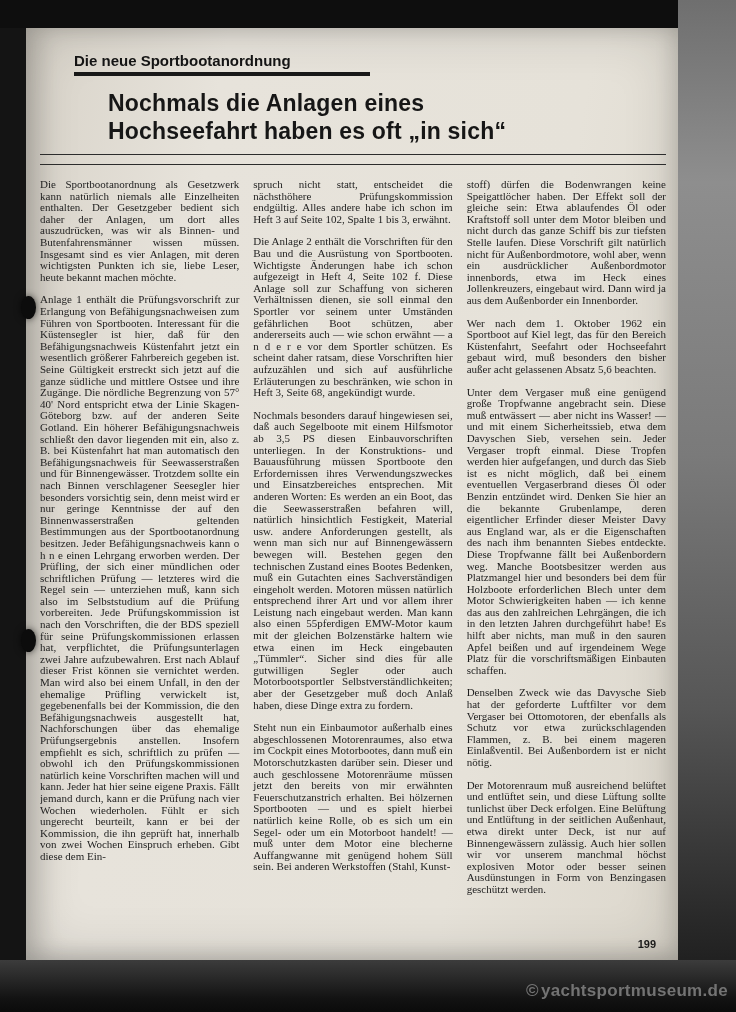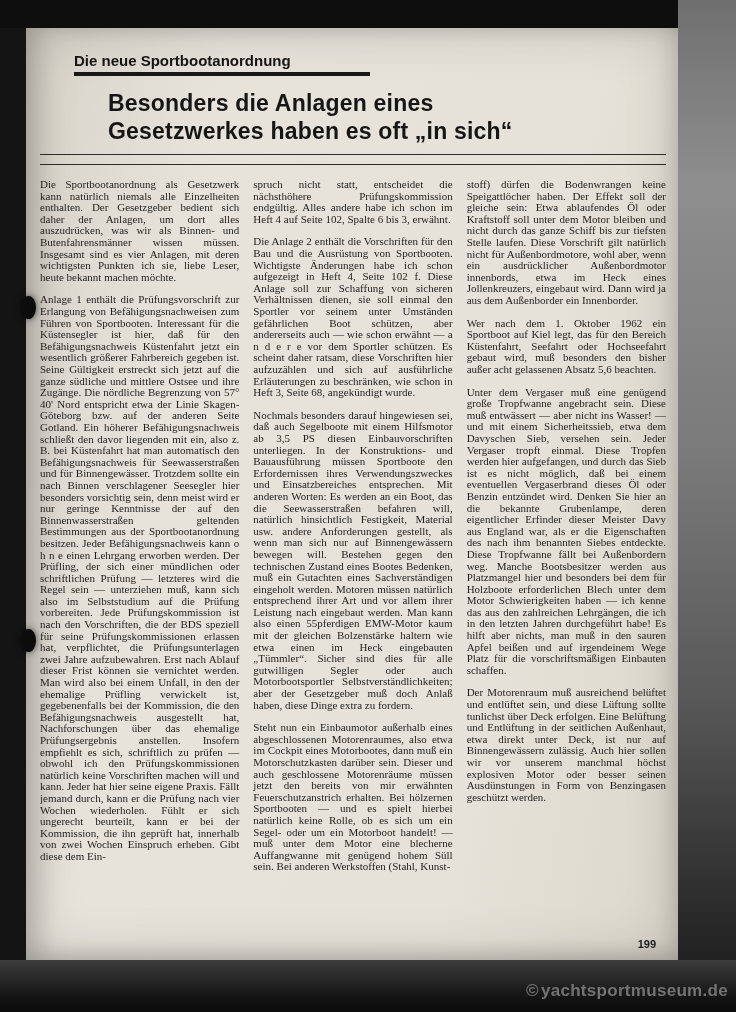--- a/index.html
+++ b/index.html
@@ -56,42 +56,43 @@
   <div class="edge-top"></div>
   <div class="edge-right"></div>
   <div class="edge-bottom"></div>
 
   <div class="paper">
 
     <h3 class="kicker">Die neue Sportbootanordnung</h3>
     <div class="kicker-bar"></div>
 
     <h1 class="headline">
-      <span>Besonders die Anlagen eines</span><br>
-      <span>Gesetzwerkes haben es oft „in sich“</span>
+      <span>Nochmals die Anlagen eines</span><br>
+      <span>Hochseefahrt haben es oft „in sich“</span>
     </h1>
 
     <div class="rule"></div>
     <div class="rule"></div>
 
     <div class="cols">
       <div class="col">
           <p class="para">Die Sportbootanordnung als Gesetzwerk kann natürlich niemals alle Einzelheiten enthalten. Der Gesetzgeber bedient sich daher der Anlagen, um dort alles auszudrücken, was wir als Binnen- und Butenfahrensmänner wissen müssen. Insgesamt sind es vier Anlagen, mit deren wichtigsten Punkten ich sie, liebe Leser, heute bekannt machen möchte.</p>
           <p class="para">Anlage 1 enthält die Prüfungsvorschrift zur Erlangung von Befähigungsnachweisen zum Führen von Sportbooten. Interessant für die Küstensegler ist hier, daß für den Befähigungsnachweis Küstenfahrt jetzt ein wesentlich größerer Fahrbereich gegeben ist. Seine Gültigkeit erstreckt sich jetzt auf die ganze südliche und mittlere Ostsee und ihre Zugänge. Die nördliche Begrenzung von 57° 40' Nord entspricht etwa der Linie Skagen-Göteborg bzw. auf der anderen Seite Gotland. Ein höherer Befähigungsnachweis schließt den davor liegenden mit ein, also z. B. bei Küstenfahrt hat man automatisch den Befähigungsnachweis für Seewasserstraßen und für Binnengewässer. Trotzdem sollte ein nach Binnen verschlagener Seesegler hier besonders vorsichtig sein, denn meist wird er nur geringe Kenntnisse der auf den Binnenwasserstraßen geltenden Bestimmungen aus der Sportbootanordnung besitzen. Jeder Befähigungsnachweis kann o h n e einen Lehrgang erworben werden. Der Prüfling, der sich einer mündlichen oder schriftlichen Prüfung — letzteres wird die Regel sein — unterziehen muß, kann sich also im Selbststudium auf die Prüfung vorbereiten. Jede Prüfungskommission ist nach den Vorschriften, die der BDS speziell für seine Prüfungskommissionen erlassen hat, verpflichtet, die Prüfungsunterlagen zwei Jahre aufzubewahren. Erst nach Ablauf dieser Frist können sie vernichtet werden. Man wird also bei einem Unfall, in den der ehemalige Prüfling verwickelt ist, gegebenenfalls bei der Kommission, die den Befähigungsnachweis ausgestellt hat, Nachforschungen über das ehemalige Prüfungsergebnis anstellen. Insofern empfiehlt es sich, schriftlich zu prüfen — obwohl ich den Prüfungskommissionen natürlich keine Vorschriften machen will und kann. Jeder hat hier seine eigene Praxis. Fällt jemand durch, kann er die Prüfung nach vier Wochen wiederholen. Fühlt er sich ungerecht beurteilt, kann er bei der Kommission, die ihn geprüft hat, innerhalb von zwei Wochen Einspruch erheben. Gibt diese dem Ein-</p>
         </div>
       <div class="col">
-          <p class="para">spruch nicht statt, entscheidet die nächsthöhere Prüfungskommission endgültig. Alles andere habe ich schon im Heft 4 auf Seite 102, Spalte 6 bis 3, erwähnt.</p>
+          <p class="para">spruch nicht statt, entscheidet die nächsthöhere Prüfungskommission endgültig. Alles andere habe ich schon im Heft 3 auf Seite 102, Spalte 1 bis 3, erwähnt.</p>
           <p class="para">Die Anlage 2 enthält die Vorschriften für den Bau und die Ausrüstung von Sportbooten. Wichtigste Änderungen habe ich schon aufgezeigt in Heft 4, Seite 102 f. Diese Anlage soll zur Schaffung von sicheren Verhältnissen dienen, sie soll einmal den Sportler vor seinem unter Umständen gefährlichen Boot schützen, aber andererseits auch — wie schon erwähnt — a n d e r e vor dem Sportler schützen. Es scheint daher ratsam, diese Vorschriften hier aufzuzählen und sich auf ausführliche Erläuterungen zu beschränken, wie schon in Heft 3, Seite 68, angekündigt wurde.</p>
           <p class="para">Nochmals besonders darauf hingewiesen sei, daß auch Segelboote mit einem Hilfsmotor ab 3,5 PS diesen Einbauvorschriften unterliegen. In der Konstruktions- und Bauausführung müssen Sportboote den Erfordernissen ihres Verwendungszweckes und Einsatzbereiches entsprechen. Mit anderen Worten: Es werden an ein Boot, das die Seewasserstraßen befahren will, natürlich hinsichtlich Festigkeit, Material usw. andere Anforderungen gestellt, als wenn man sich nur auf Binnengewässern bewegen will. Bestehen gegen den technischen Zustand eines Bootes Bedenken, muß ein Gutachten eines Sachverständigen eingeholt werden. Motoren müssen natürlich entsprechend ihrer Art und vor allem ihrer Leistung nach eingebaut werden. Man kann also einen 55pferdigen EMW-Motor kaum mit der gleichen Bolzenstärke haltern wie etwa einen im Heck eingebauten „Tümmler“. Sicher sind dies für alle gutwilligen Segler oder auch Motorbootsportler Selbstverständlichkeiten; aber der Gesetzgeber muß doch Anlaß haben, diese Dinge extra zu fordern.</p>
           <p class="para">Steht nun ein Einbaumotor außerhalb eines abgeschlossenen Motorenraumes, also etwa im Cockpit eines Motorbootes, dann muß ein Motorschutzkasten darüber sein. Dieser und auch geschlossene Motorenräume müssen jetzt den bereits von mir erwähnten Feuerschutzanstrich erhalten. Bei hölzernen Sportbooten — und es spielt hierbei natürlich keine Rolle, ob es sich um ein Segel- oder um ein Motorboot handelt! — muß unter dem Motor eine blecherne Auffangwanne mit genügend hohem Süll sein. Bei anderen Werkstoffen (Stahl, Kunst-</p>
         </div>
       <div class="col">
           <p class="para">stoff) dürfen die Bodenwrangen keine Speigattlöcher haben. Der Effekt soll der gleiche sein: Etwa ablaufendes Öl oder Kraftstoff soll unter dem Motor bleiben und nicht durch das ganze Schiff bis zur tiefsten Stelle laufen. Diese Vorschrift gilt natürlich nicht für Außenbordmotore, wohl aber, wenn ein ausdrücklicher Außenbordmotor innenbords, etwa im Heck eines Jollenkreuzers, eingebaut wird. Dann wird ja aus dem Außenborder ein Innenborder.</p>
           <p class="para">Wer nach dem 1. Oktober 1962 ein Sportboot auf Kiel legt, das für den Bereich Küstenfahrt, Seefahrt oder Hochseefahrt gebaut wird, muß besonders den bisher außer acht gelassenen Absatz 5,6 beachten.</p>
           <p class="para">Unter dem Vergaser muß eine genügend große Tropfwanne angebracht sein. Diese muß entwässert — aber nicht ins Wasser! — und mit einem Sicherheitssieb, etwa dem Davyschen Sieb, versehen sein. Jeder Vergaser tropft einmal. Diese Tropfen werden hier aufgefangen, und durch das Sieb ist es nicht möglich, daß bei einem eventuellen Vergaserbrand dieses Öl oder Benzin entzündet wird. Denken Sie hier an die bekannte Grubenlampe, deren eigentlicher Erfinder dieser Meister Davy aus England war, als er die Eigenschaften des nach ihm benannten Siebes entdeckte. Diese Tropfwanne fällt bei Außenbordern weg. Manche Bootsbesitzer werden aus Platzmangel hier und besonders bei dem für Holzboote erforderlichen Blech unter dem Motor Schwierigkeiten haben — ich kenne das aus den zahlreichen Lehrgängen, die ich in den letzten Jahren durchgeführt habe! Es hilft aber nichts, man muß in den sauren Apfel beißen und auf irgendeinem Wege Platz für die vorschriftsmäßigen Einbauten schaffen.</p>
+          <p class="para">Denselben Zweck wie das Davysche Sieb hat der geforderte Luftfilter vor dem Vergaser bei Ottomotoren, der ebenfalls als Schutz vor etwa zurückschlagenden Flammen, z. B. bei einem mageren Einlaßventil. Bei Außenbordern ist er nicht nötig.</p>
           <p class="para">Der Motorenraum muß ausreichend belüftet und entlüftet sein, und diese Lüftung sollte tunlichst über Deck erfolgen. Eine Belüftung und Entlüftung in der seitlichen Außenhaut, etwa direkt unter Deck, ist nur auf Binnengewässern zulässig. Auch hier sollen wir vor unserem manchmal höchst explosiven Motor oder besser seinen Ausdünstungen in Form von Benzingasen geschützt werden.</p>
         </div>
     </div>
 
     <div class="pageno">199</div>
   </div>
 
   <div class="hole hole1"></div>
   <div class="hole hole2"></div>
 

